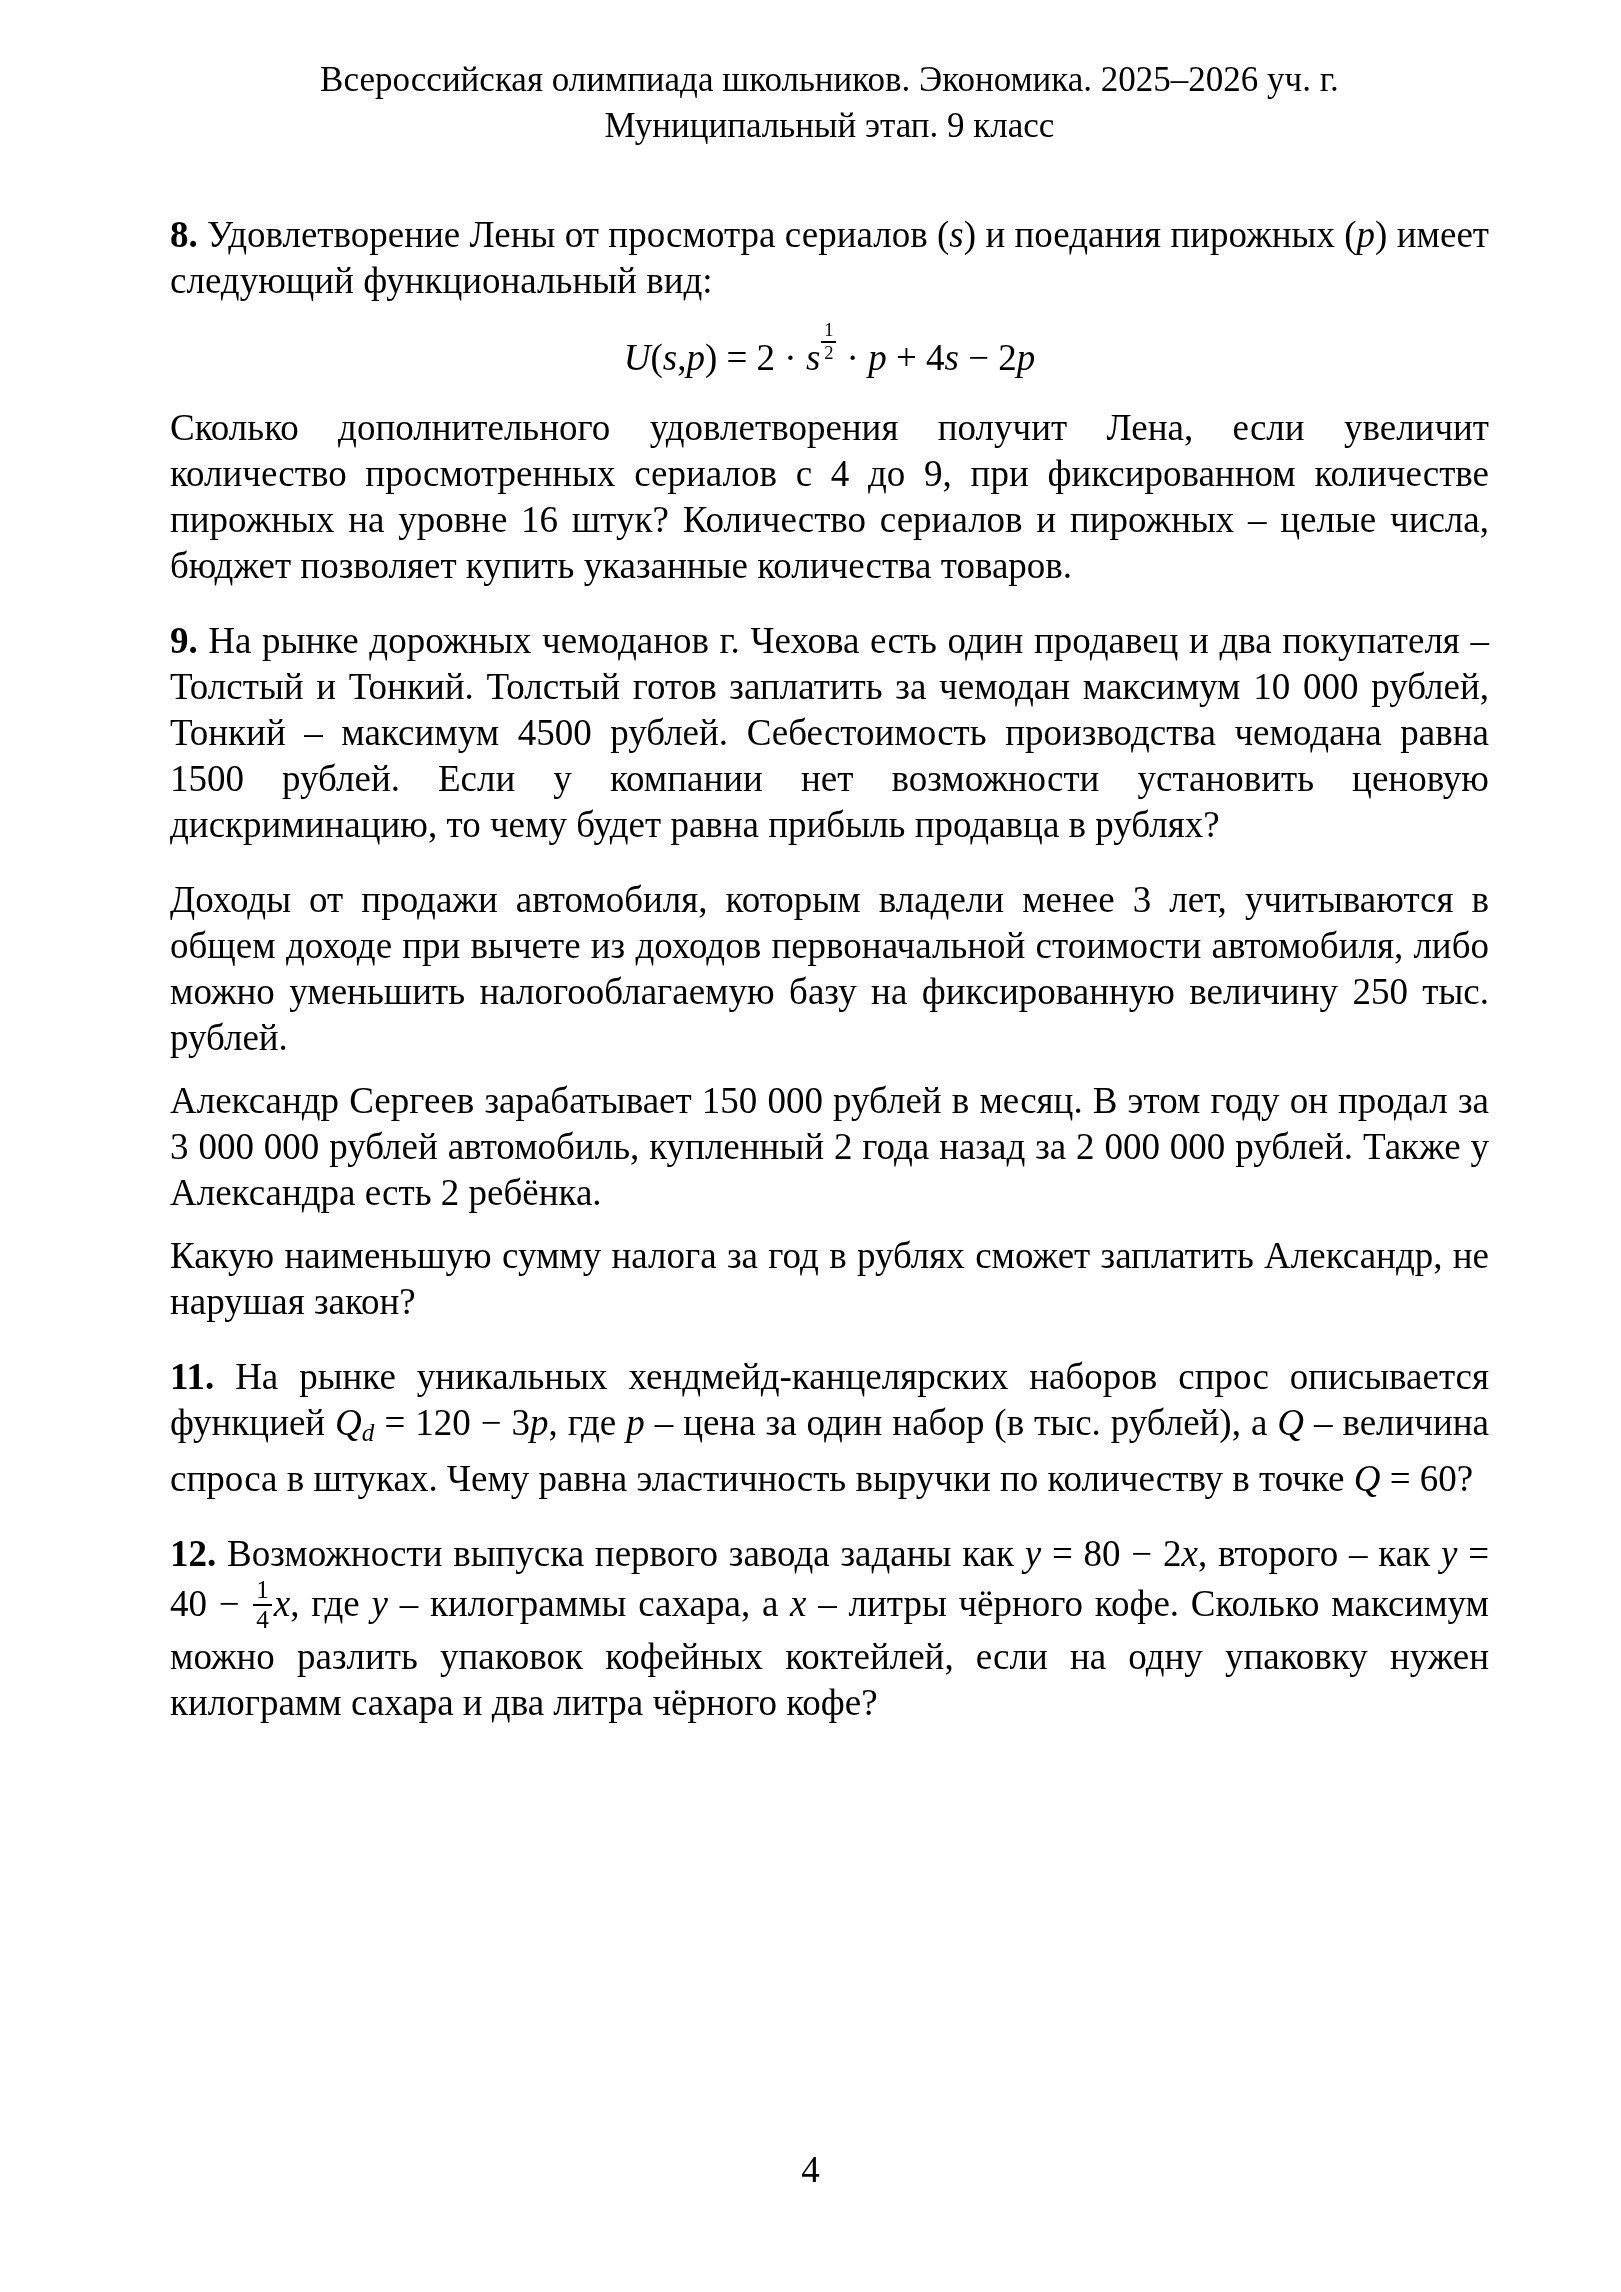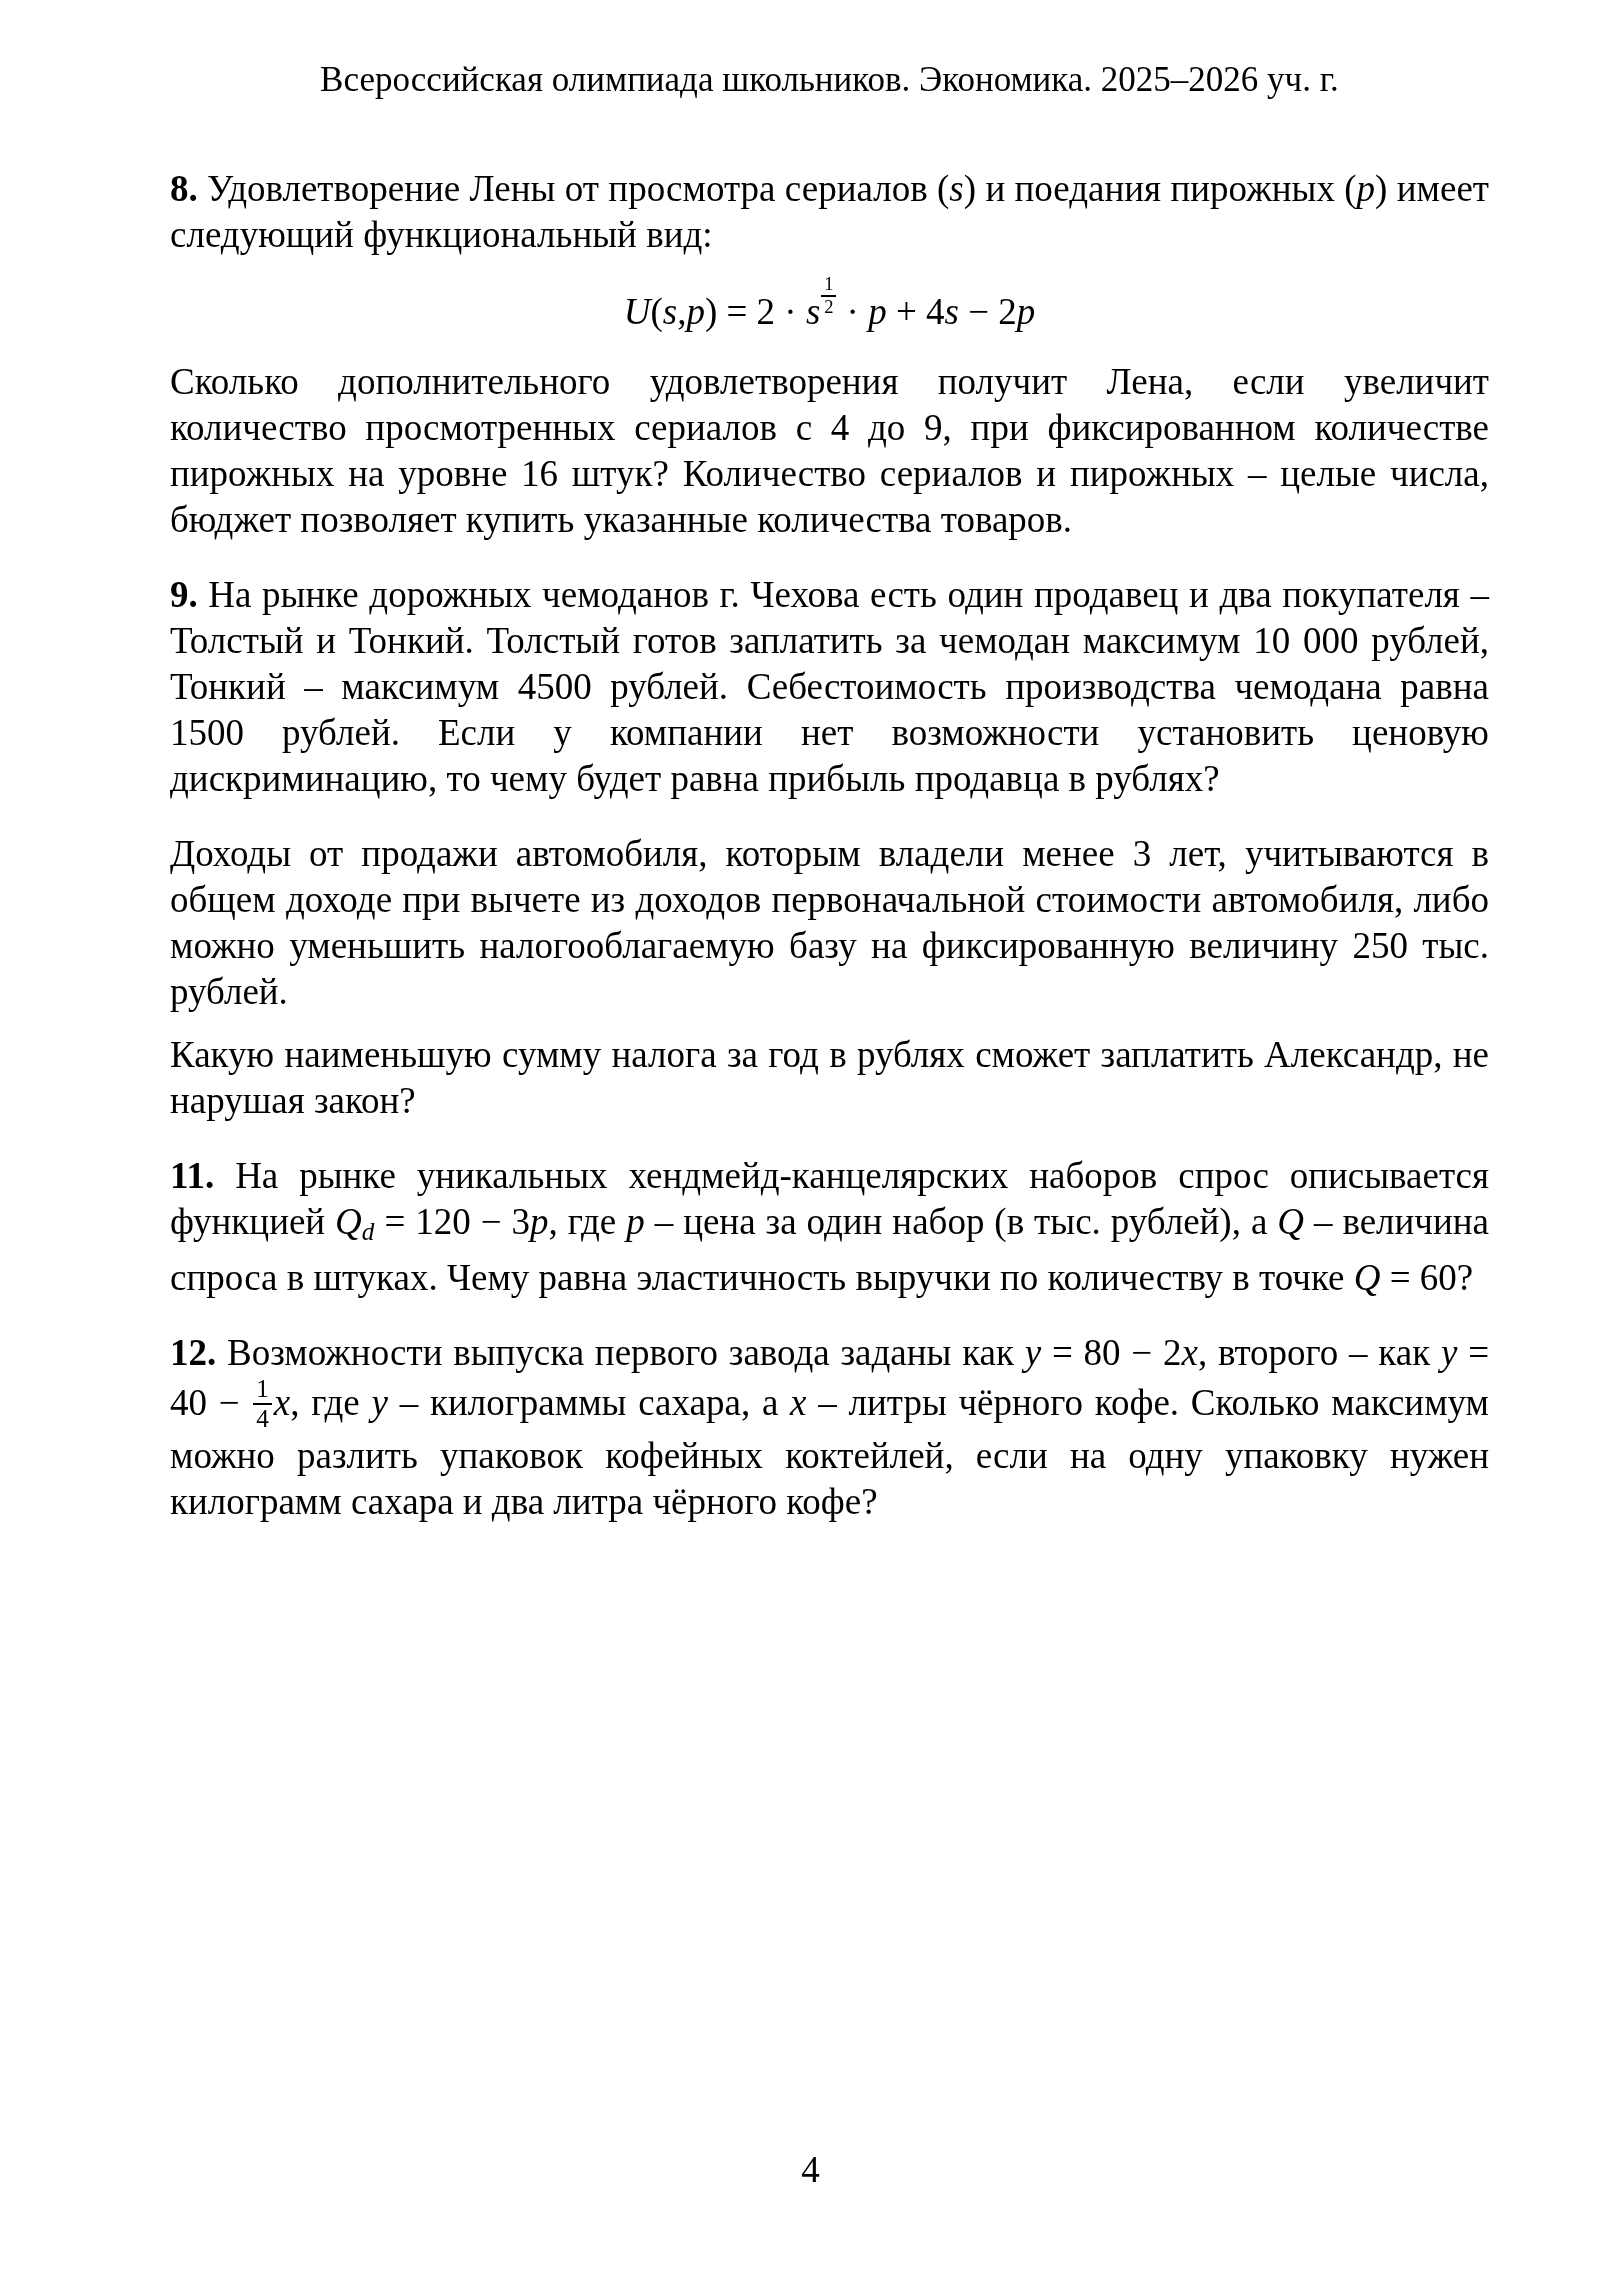--- a/index.html
+++ b/index.html
@@ -64,34 +64,36 @@
   }
 </style>
 </head>
 <body>
 
 <div class="page">
   <div class="content">
 
     <div class="header">
       <p>Всероссийская олимпиада школьников. Экономика. 2025–2026 уч. г.</p>
+      <p>Муниципальный этап. 9 класс</p>
     </div>
 
     <div class="question q8-block">
       <p class="para"><span class="b">8.</span><span> Удовлетворение Лены от просмотра сериалов (</span><span class="i">s</span><span>) и поедания пирожных (</span><span class="i">p</span><span>) имеет следующий функциональный вид:</span></p>
       <div class="formula"><span class="i">U</span><span>(</span><span class="i">s</span><span>,</span><span class="i">p</span><span>) = 2 · </span><span class="i">s</span><span class="frac sup"><span class="num">1</span><span class="den">2</span></span><span> · </span><span class="i">p</span><span> + 4</span><span class="i">s</span><span> − 2</span><span class="i">p</span></div>
       <p class="para"><span>Сколько дополнительного удовлетворения получит Лена, если увеличит количество просмотренных сериалов с 4 до 9, при фиксированном количестве пирожных на уровне 16 штук? Количество сериалов и пирожных – целые числа, бюджет позволяет купить указанные количества товаров.</span></p>
     </div>
 
     <div class="question">
       <p class="para"><span class="b">9.</span><span> На рынке дорожных чемоданов г. Чехова есть один продавец и два покупателя – Толстый и Тонкий. Толстый готов заплатить за чемодан максимум 10&nbsp;000 рублей, Тонкий – максимум 4500 рублей. Себестоимость производства чемодана равна 1500 рублей. Если у компании нет возможности установить ценовую дискриминацию, то чему будет равна прибыль продавца в рублях?</span></p>
     </div>
 
     <div class="question">
       <p class="para"><span>Доходы от продажи автомобиля, которым владели менее 3 лет, учитываются в общем доходе при вычете из доходов первоначальной стоимости автомобиля, либо можно уменьшить налогооблагаемую базу на фиксированную величину 250 тыс. рублей.</span></p>
+      <p class="para"><span>Александр Сергеев зарабатывает 150&nbsp;000 рублей в месяц. В этом году он продал за 3&nbsp;000&nbsp;000 рублей автомобиль, купленный 2 года назад за 2&nbsp;000&nbsp;000 рублей. Также у Александра есть 2 ребёнка.</span></p>
       <p class="para"><span>Какую наименьшую сумму налога за год в рублях сможет заплатить Александр, не нарушая закон?</span></p>
     </div>
 
     <div class="question">
       <p class="para"><span class="b">11.</span><span> На рынке уникальных хендмейд-канцелярских наборов спрос описывается функцией </span><span class="i">Q</span><span class="i sb">d</span><span> = 120 − 3</span><span class="i">p</span><span>, где </span><span class="i">p</span><span> – цена за один набор (в тыс. рублей), а </span><span class="i">Q</span><span> – величина спроса в штуках. Чему равна эластичность выручки по количеству в точке </span><span class="i">Q</span><span> = 60?</span></p>
     </div>
 
     <div class="question">
       <p class="para"><span class="b">12.</span><span> Возможности выпуска первого завода заданы как </span><span class="i">y</span><span> = 80 − 2</span><span class="i">x</span><span>, второго – как </span><span class="i">y</span><span> = 40 − </span><span class="frac"><span class="num">1</span><span class="den">4</span></span><span class="i">x</span><span>, где </span><span class="i">y</span><span> – килограммы сахара, а </span><span class="i">x</span><span> – литры чёрного кофе. Сколько максимум можно разлить упаковок кофейных коктейлей, если на одну упаковку нужен килограмм сахара и два литра чёрного кофе?</span></p>
     </div>

